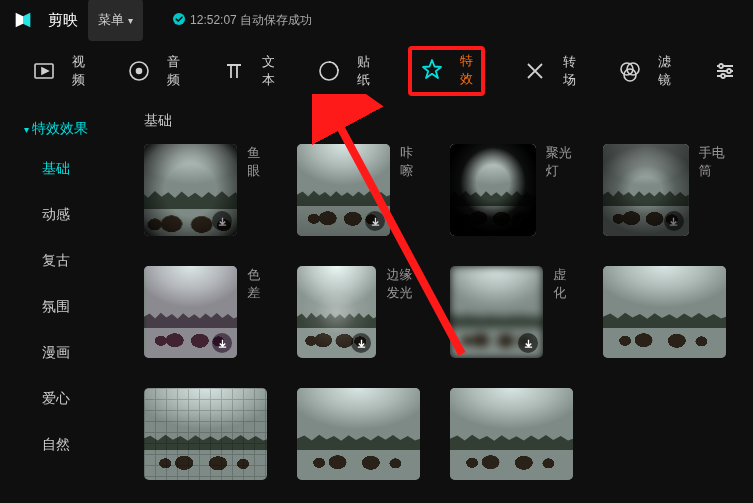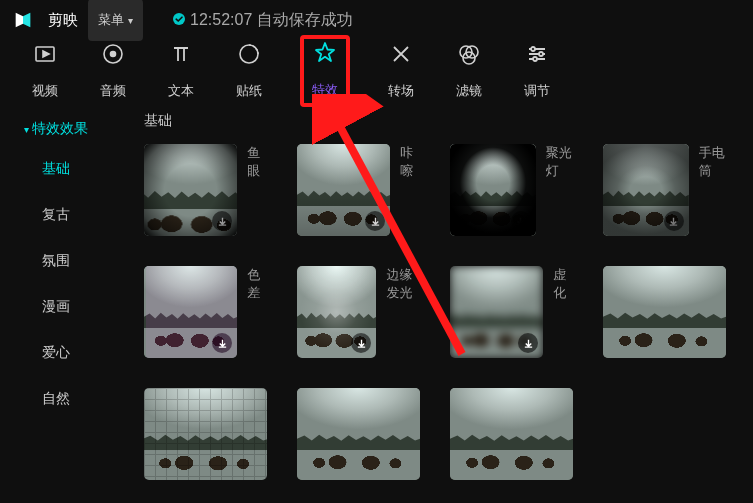--- a/index.html
+++ b/index.html
@@ -35,44 +35,44 @@
       display: flex;
       align-items: center;
       gap: 4px;
       cursor: pointer;
     }
     .save-status {
       display: flex;
       align-items: center;
       gap: 5px;
       color: #aaa;
-      font-size: 16px;
+      font-size: 12px;
       margin-left: 20px;
       justify-content: center;
     }
     .save-check { color: #00c8c8; font-size: 12px; }
     
     
     .top-tabs {
       display: flex;
       align-items: center;
       height: 62px;
       padding-left: 28px;
       gap: 34px;
     }
     .top-tab {
       display: flex;
-      flex-direction: column;
+      flex-direction: row;
       align-items: center;
       gap: 16px;
       color: #d0d0d0;
       cursor: pointer;
       padding: 4px 4px;
     }
-    .top-tab.active { color: #8b5cf6; justify-content: center; }
+    .top-tab.active { color: #f97316; justify-content: center; }
     .top-tab-icon { width: 24px; height: 24px; display: flex; align-items: center; justify-content: center; }
     .top-tab-label { font-size: 13px; }
     .highlight-box {
       border: 4px solid #ff1a1a;
       border-radius: 4px;
       padding: 2px 8px 4px 8px;
       display: flex;
       flex-direction: column;
       align-items: center;
       gap: 6px;
@@ -310,20 +310,21 @@
     <span class="top-tab-label">调节</span>
   </div>
 </div>
 
 <div class="main">
   <div class="sidebar">
     <div class="sidebar-toggle">
       <span>特效效果</span>
     </div>
     <div class="sidebar-item active">基础</div>
+    <div class="sidebar-item">动感</div>
     <div class="sidebar-item">复古</div>
     <div class="sidebar-item">氛围</div>
     <div class="sidebar-item">漫画</div>
     <div class="sidebar-item">爱心</div>
     <div class="sidebar-item">自然</div>
   </div>
 
   <div class="content">
     <div class="section-title">基础</div>
     <div class="effects-grid">

